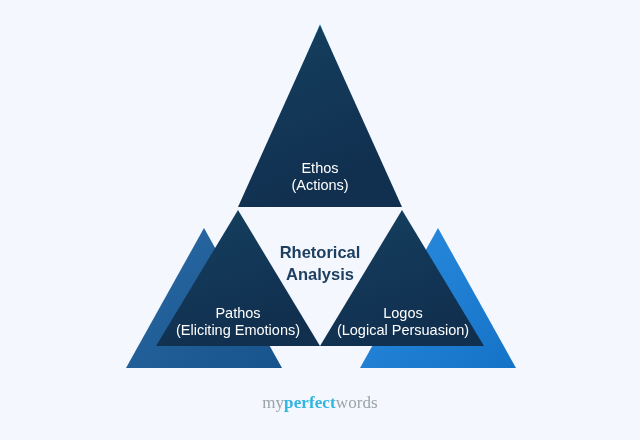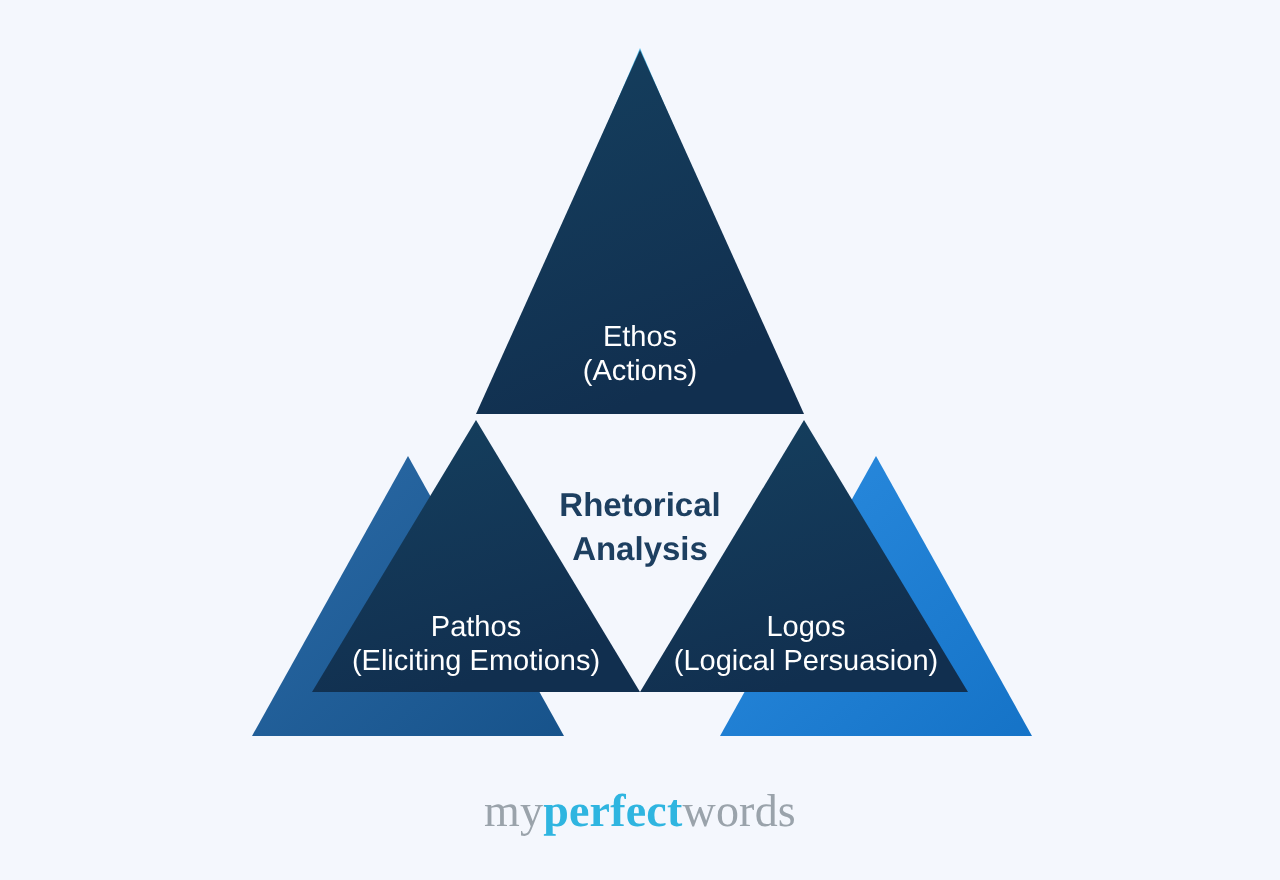--- a/index.html
+++ b/index.html
@@ -40,21 +40,21 @@
     font-weight: bold;
     text-anchor: middle;
   }
   #logo {
     position: absolute;
     left: 0;
     top: 393px;
     width: 640px;
     text-align: center;
     font-family: "Liberation Serif", serif;
-    font-size: 23px;
+    font-size: 17px;
     letter-spacing: 0.1px;
     white-space: nowrap;
     user-select: none;
   }
   #logo .lg-my,
   #logo .lg-words {
     color: #9aa3ab;
     font-weight: normal;
   }
   #logo .lg-perfect {

